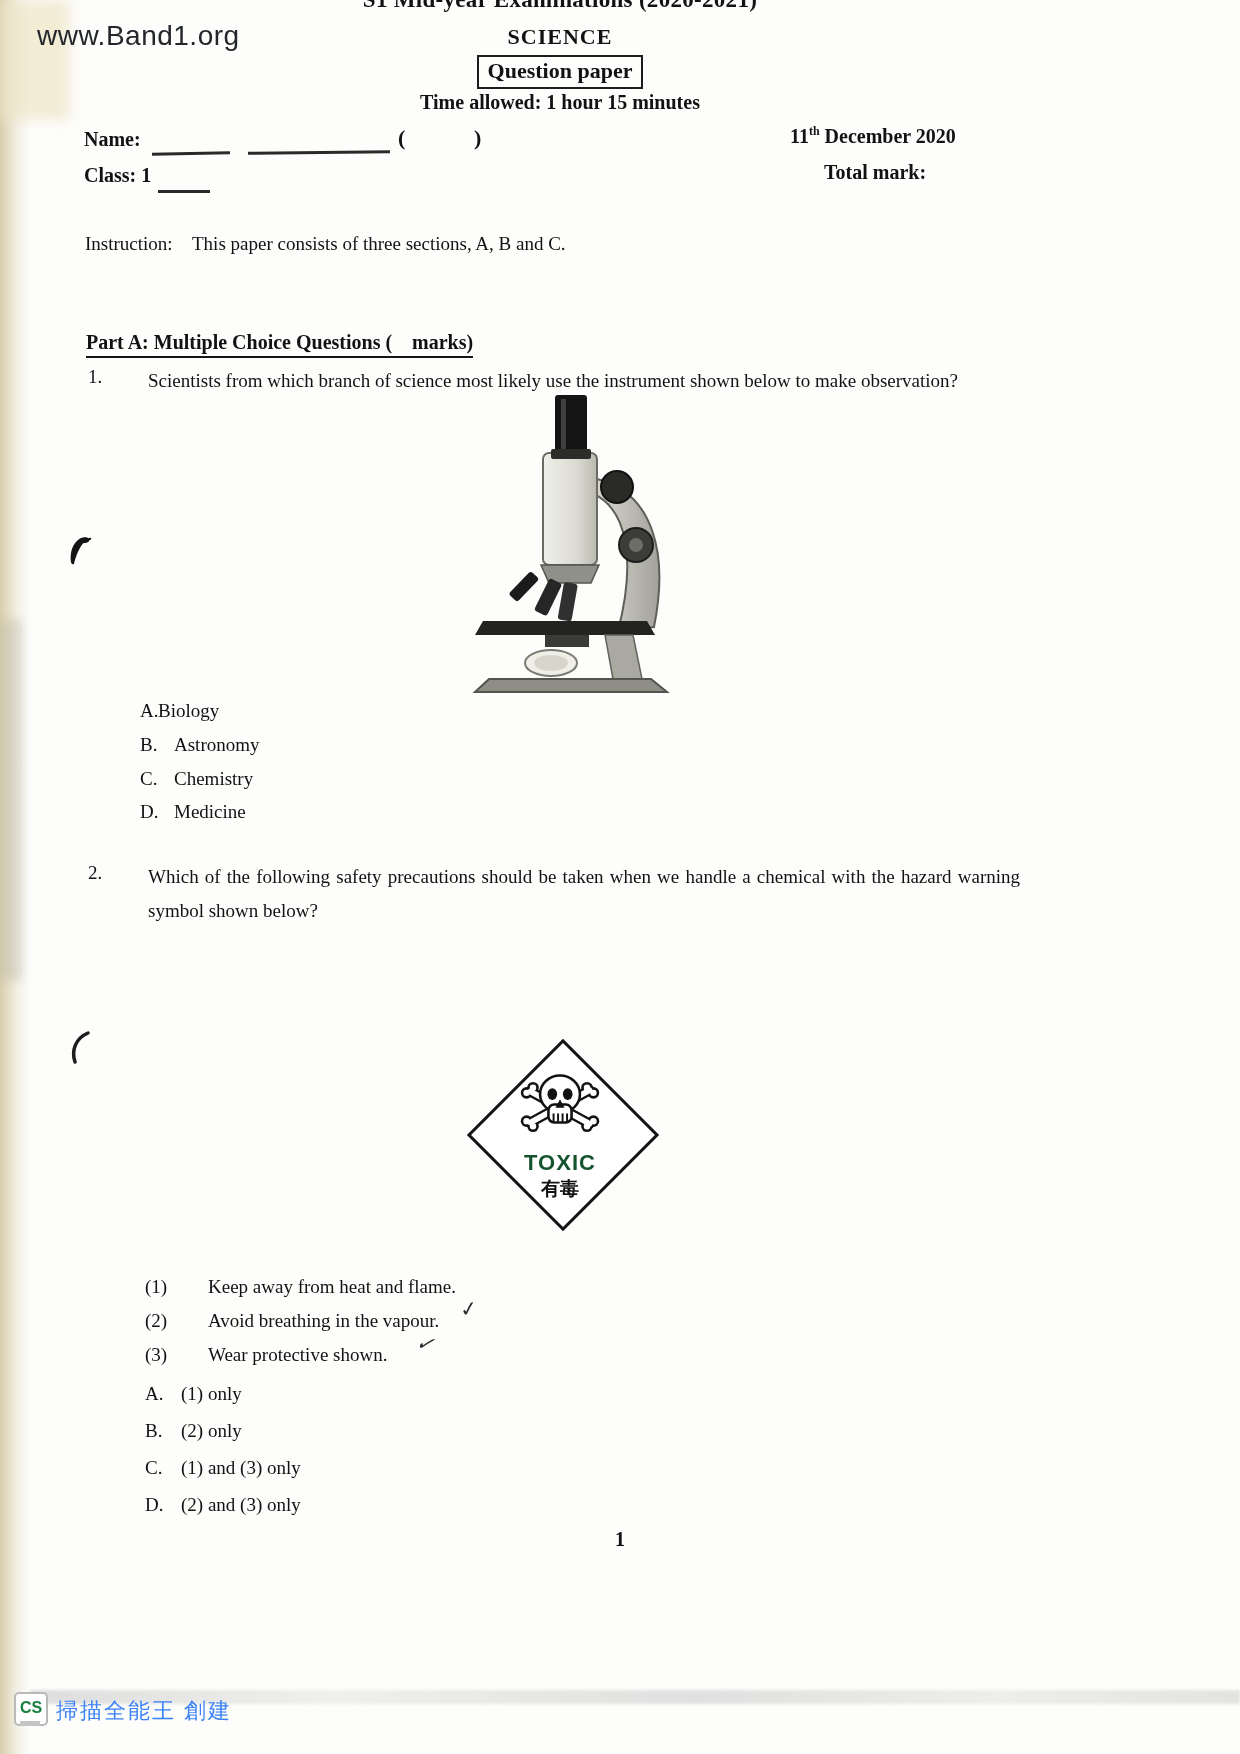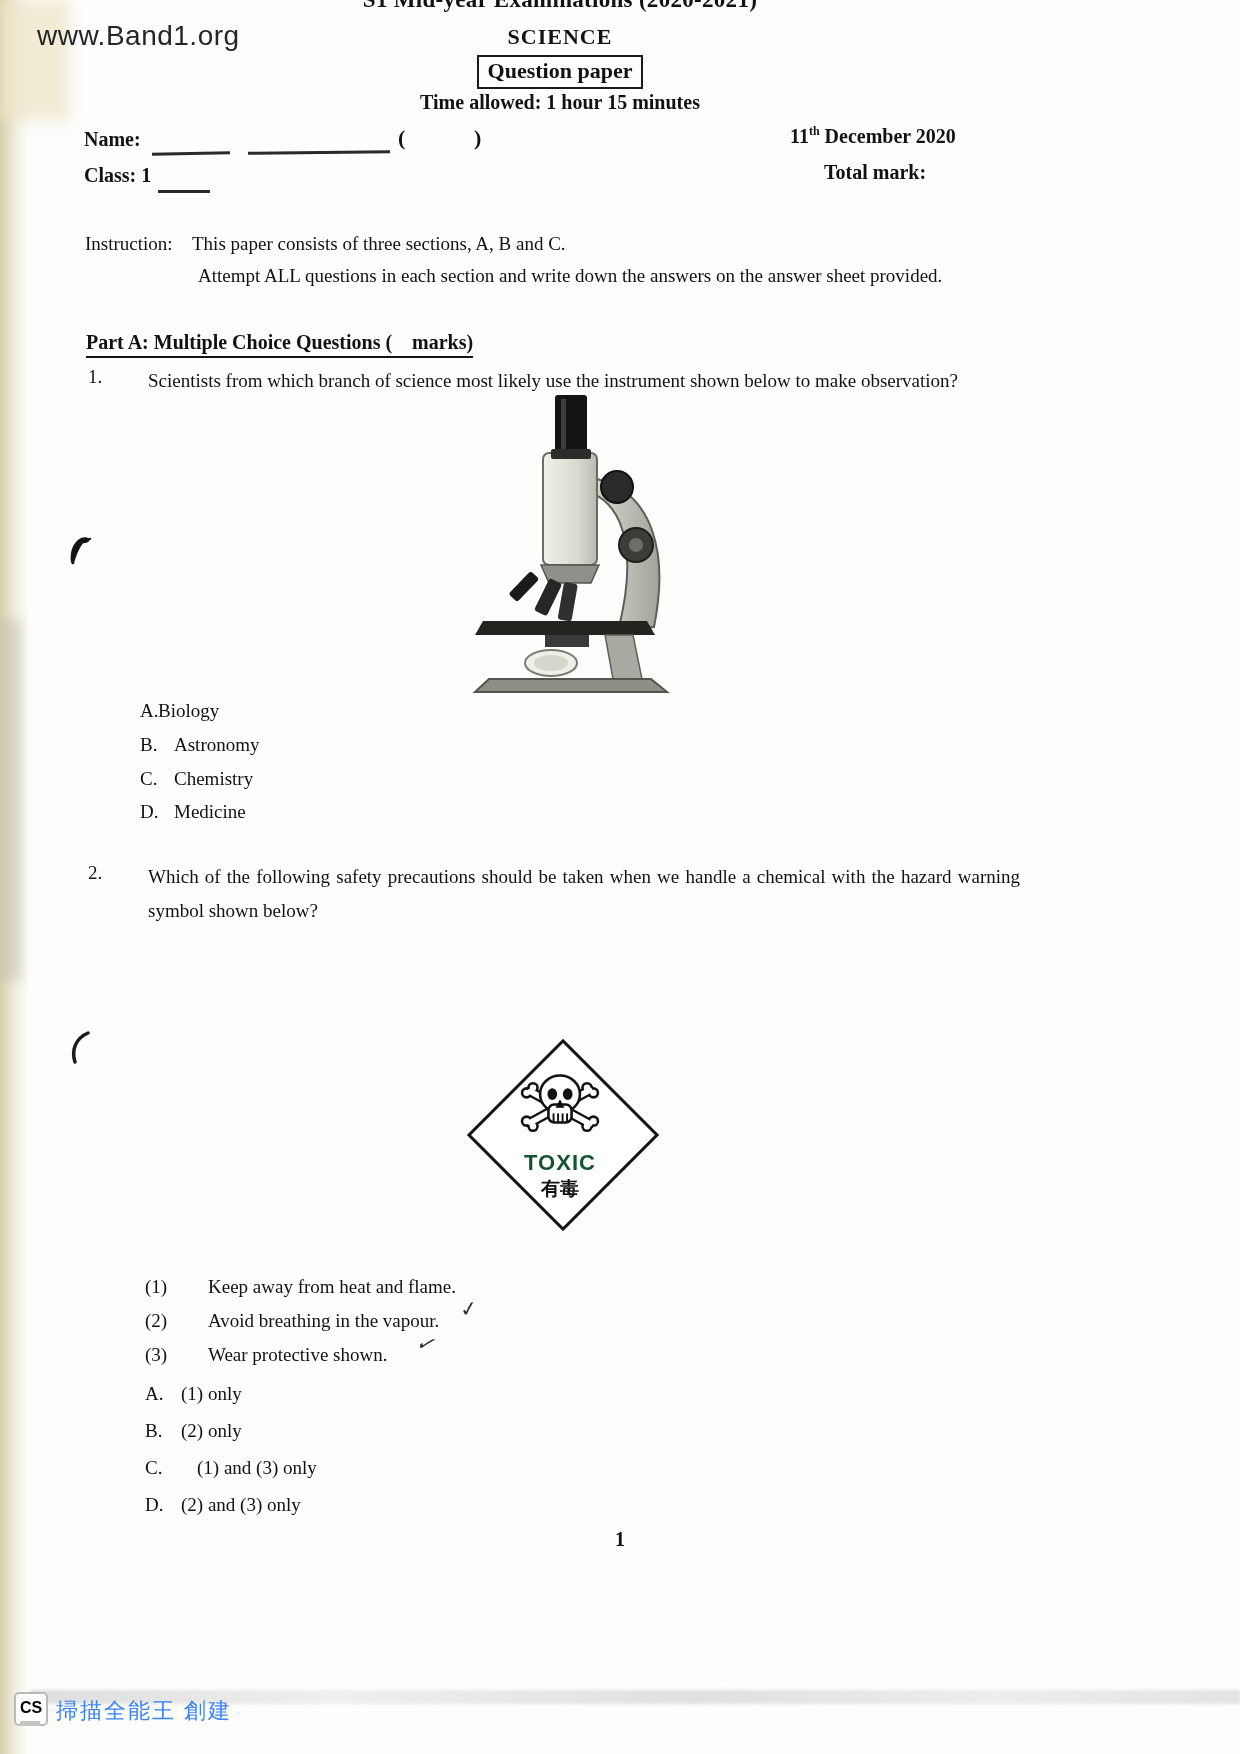--- a/index.html
+++ b/index.html
@@ -87,21 +87,21 @@
     font-size:21px;color:#2d2d2d;
   }
   .check-2{left:460px;top:1297px;transform:rotate(-8deg);}
   .check-3{left:418px;top:1332px;transform:rotate(12deg) skewX(-18deg);}
   
   .page-num{position:absolute;left:0;width:1240px;top:1528px;text-align:center;font-size:20px;font-weight:bold;}
   .cs-badge{
     position:absolute;left:14px;top:1692px;width:30px;height:30px;
     border:2px solid #b9b9b9;border-radius:5px;
     font-family:"Liberation Sans", sans-serif;
-    font-size:16px;font-weight:bold;color:#000000;
+    font-size:16px;font-weight:bold;color:#15803d;
     text-align:center;line-height:28px;background:#fff;
   }
   .cs-badge:after{
     content:"";position:absolute;left:4px;bottom:-2px;width:20px;height:5px;
     background:#c4c4c4;border-radius:1px;
   }
   .cs-text{
     position:absolute;left:56px;top:1696px;
     font-family:"Liberation Sans", sans-serif;
     font-size:22px;color:#3b82f6;letter-spacing:2px;
@@ -144,21 +144,20 @@
   <span class="paren" style="left:398px;top:125px;">(</span>
   <span class="paren" style="left:474px;top:125px;">)</span>
   <span class="lbl" style="left:790px;top:124px;"><span>11</span><sup style="font-size:12px;">th</sup><span> December 2020</span></span>
 
   <span class="lbl" style="left:84px;top:164px;">Class: 1</span>
   <span class="uline" style="left:158px;top:190px;width:52px;"></span>
   <span class="lbl" style="left:824px;top:161px;text-align:right;">Total mark:</span>
 
   <span class="t b" style="left:85px;top:227px;">Instruction:</span>
   <span class="t" style="left:192px;top:227px;">This paper consists of three sections, A, B and C.</span>
-  <span class="t" style="left:198px;top:259px;">Attempt ALL questions in each section and write down the answers on the answer sheet provided.</span>
 
   <div class="part-heading">Part A: Multiple Choice Questions (&nbsp;&nbsp;&nbsp;&nbsp;marks)</div>
 
   <span class="qnum" style="left:88px;top:366px;">1.</span>
   <div class="qtext" style="left:148px;top:364px;width:875px;">Scientists from which branch of science most likely use the instrument shown below to make observation?</div>
 
   <div class="microscope">
     <svg width="230" height="300" viewBox="0 0 230 300">
       <defs>
         <linearGradient id="gTube" x1="0" y1="0" x2="1" y2="0">
@@ -271,21 +270,21 @@
   <span class="opt-letter" style="left:145px;top:1344px;">(3)</span>
   <span class="opt-text" style="left:208px;top:1344px;">Wear protective shown.</span>
   <span class="check check-2">✓</span>
   <span class="check check-3">✓</span>
 
   <span class="opt-letter" style="left:145px;top:1383px;">A.</span>
   <span class="opt-text" style="left:181px;top:1383px;">(1) only</span>
   <span class="opt-letter" style="left:145px;top:1420px;">B.</span>
   <span class="opt-text" style="left:181px;top:1420px;">(2) only</span>
   <span class="opt-letter" style="left:145px;top:1457px;">C.</span>
-  <span class="opt-text" style="left:181px;top:1457px;margin-left:16px;">(1) and (3) only</span>
+  <span class="opt-text" style="left:181px;top:1457px;">(1) and (3) only</span>
   <span class="opt-letter" style="left:145px;top:1494px;">D.</span>
   <span class="opt-text" style="left:181px;top:1494px;">(2) and (3) only</span>
 
   <div class="page-num">1</div>
   <div class="cs-badge">CS</div>
   <div class="cs-text">掃描全能王 創建</div>
 
 </div>
 
 </body></html>

